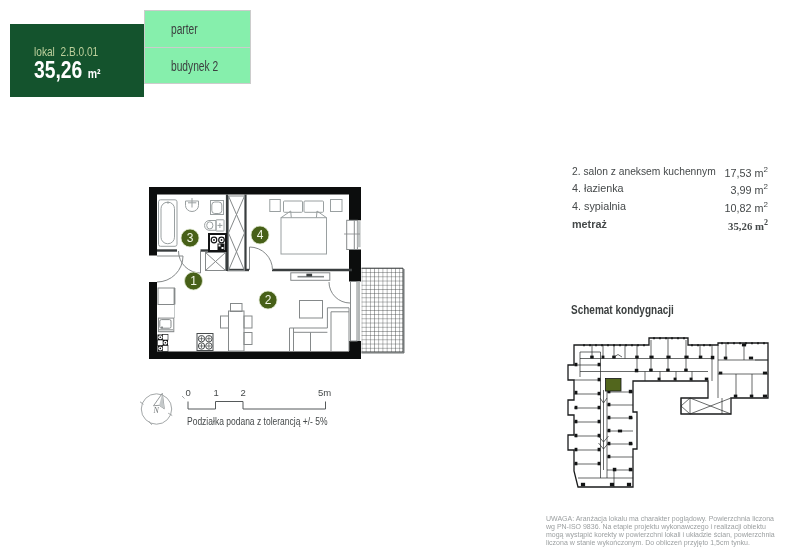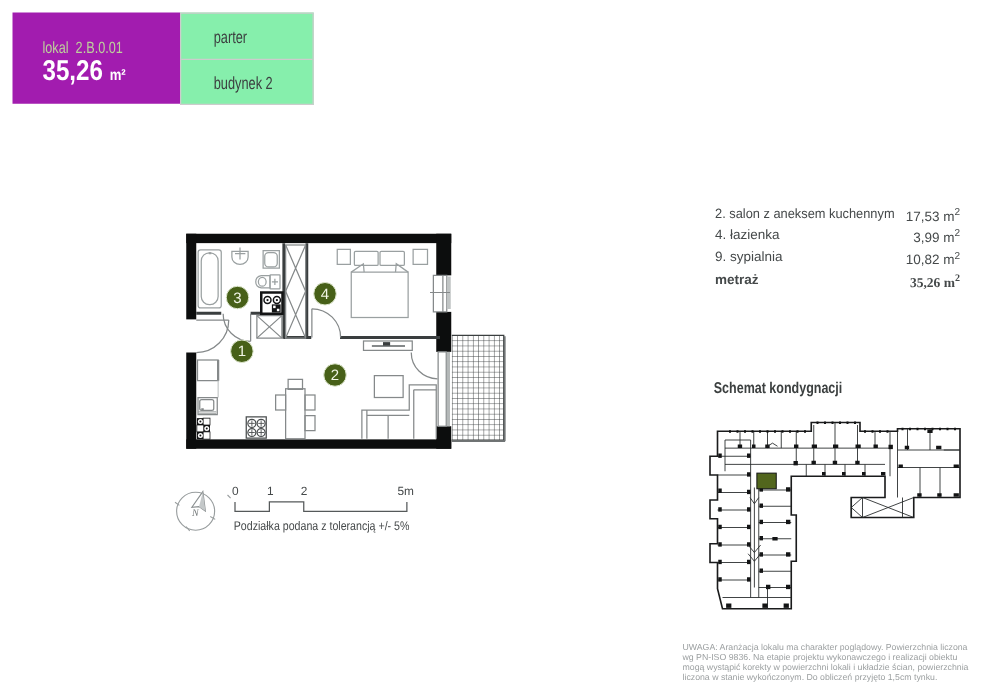--- a/index.html
+++ b/index.html
@@ -2,21 +2,21 @@
 <html><head>
 <meta charset="utf-8">
 <style>
 html,body{margin:0;padding:0;}
 body{width:800px;height:558px;position:relative;background:#ffffff;font-family:"Liberation Sans",sans-serif;overflow:hidden;}
 .abs{position:absolute;}
 </style>
 </head>
 <body>
 
-<div class="abs" style="left:10px;top:10px;width:134px;height:73px;background:#a21caf;">
+<div class="abs" style="left:10px;top:24px;width:134px;height:73px;background:#14532d;">
 
   <div class="abs" style="left:24px;top:19.5px;font-size:13px;color:#bdd09c;transform:scaleX(0.78);transform-origin:0 0;white-space:nowrap;">lokal&nbsp; 2.B.0.01</div>
 
   <div class="abs" style="left:24px;top:33px;font-size:23px;font-weight:bold;color:#ffffff;transform:scaleX(0.84);transform-origin:0 0;white-space:nowrap;">35,26&nbsp;<span style="font-size:12.5px;">m²</span></div>
 </div>
 
 <div class="abs" style="left:144px;top:10px;width:105px;height:72px;background:#86efac;border:1px solid #cccccc;">
 
   <div class="abs" style="left:26px;top:0px;width:79px;height:36px;line-height:36px;font-size:14px;color:#3c4040;transform:scaleX(0.73);transform-origin:0 0;white-space:nowrap;">parter</div>
 
@@ -239,21 +239,21 @@
 </g>
 </svg>
 
 <div class="abs" style="left:572px;top:164.5px;width:196px;font-size:10.8px;color:#45494a;white-space:nowrap;">
 
 
   <div style="position:relative;height:17.8px;"><span style="display:inline-block;transform:scaleX(0.95);transform-origin:0 0;">2. salon z aneksem kuchennym</span><span style="position:absolute;right:0;margin-left:37px;">17,53 m<sup style="font-size:8px;">2</sup></span></div>
 
   <div style="position:relative;height:17.8px;"><span>4. łazienka</span><span style="position:absolute;right:0;">3,99 m<sup style="font-size:8px;">2</sup></span></div>
 
-  <div style="position:relative;height:17.8px;"><span>9. sypialnia</span><span style="position:absolute;right:0;">10,82 m<sup style="font-size:8px;">2</sup></span></div>
+  <div style="position:relative;height:17.8px;"><span>4. sypialnia</span><span style="position:absolute;right:0;">10,82 m<sup style="font-size:8px;">2</sup></span></div>
 
   <div style="position:relative;height:17.8px;font-weight:bold;"><span>metraż</span><span style="position:absolute;right:0;font-family:Liberation Serif, serif;">35,26 m<sup style="font-size:8px;">2</sup></span></div>
 </div>
 
 <div class="abs" style="left:571px;top:303px;font-size:12.5px;font-weight:bold;color:#3c4040;transform:scaleX(0.8);transform-origin:0 0;white-space:nowrap;">Schemat kondygnacji</div>
 
 <svg class="abs" style="left:565px;top:330px;" width="210" height="165" viewBox="565 330 210 165">
 
 <path d="M 574,345 L 649,345 L 649,338 L 688,338 L 688,345 L 718,345 L 718,343 L 768,343 L 768,398 L 731,398 L 731,414 L 681,414 L 681,398 L 708,398 L 708,381 L 633,381 L 633,412 L 637,412 L 637,449 L 633,449 L 633,487 L 578,487 L 574,471 L 574,450 L 568,450 L 568,435 L 574,435 L 574,415 L 568,415 L 568,400 L 574,400 L 574,380 L 568,380 L 568,365 L 574,365 Z" fill="#ffffff" stroke="#1a1b1c" stroke-width="1.3"></path>
 

